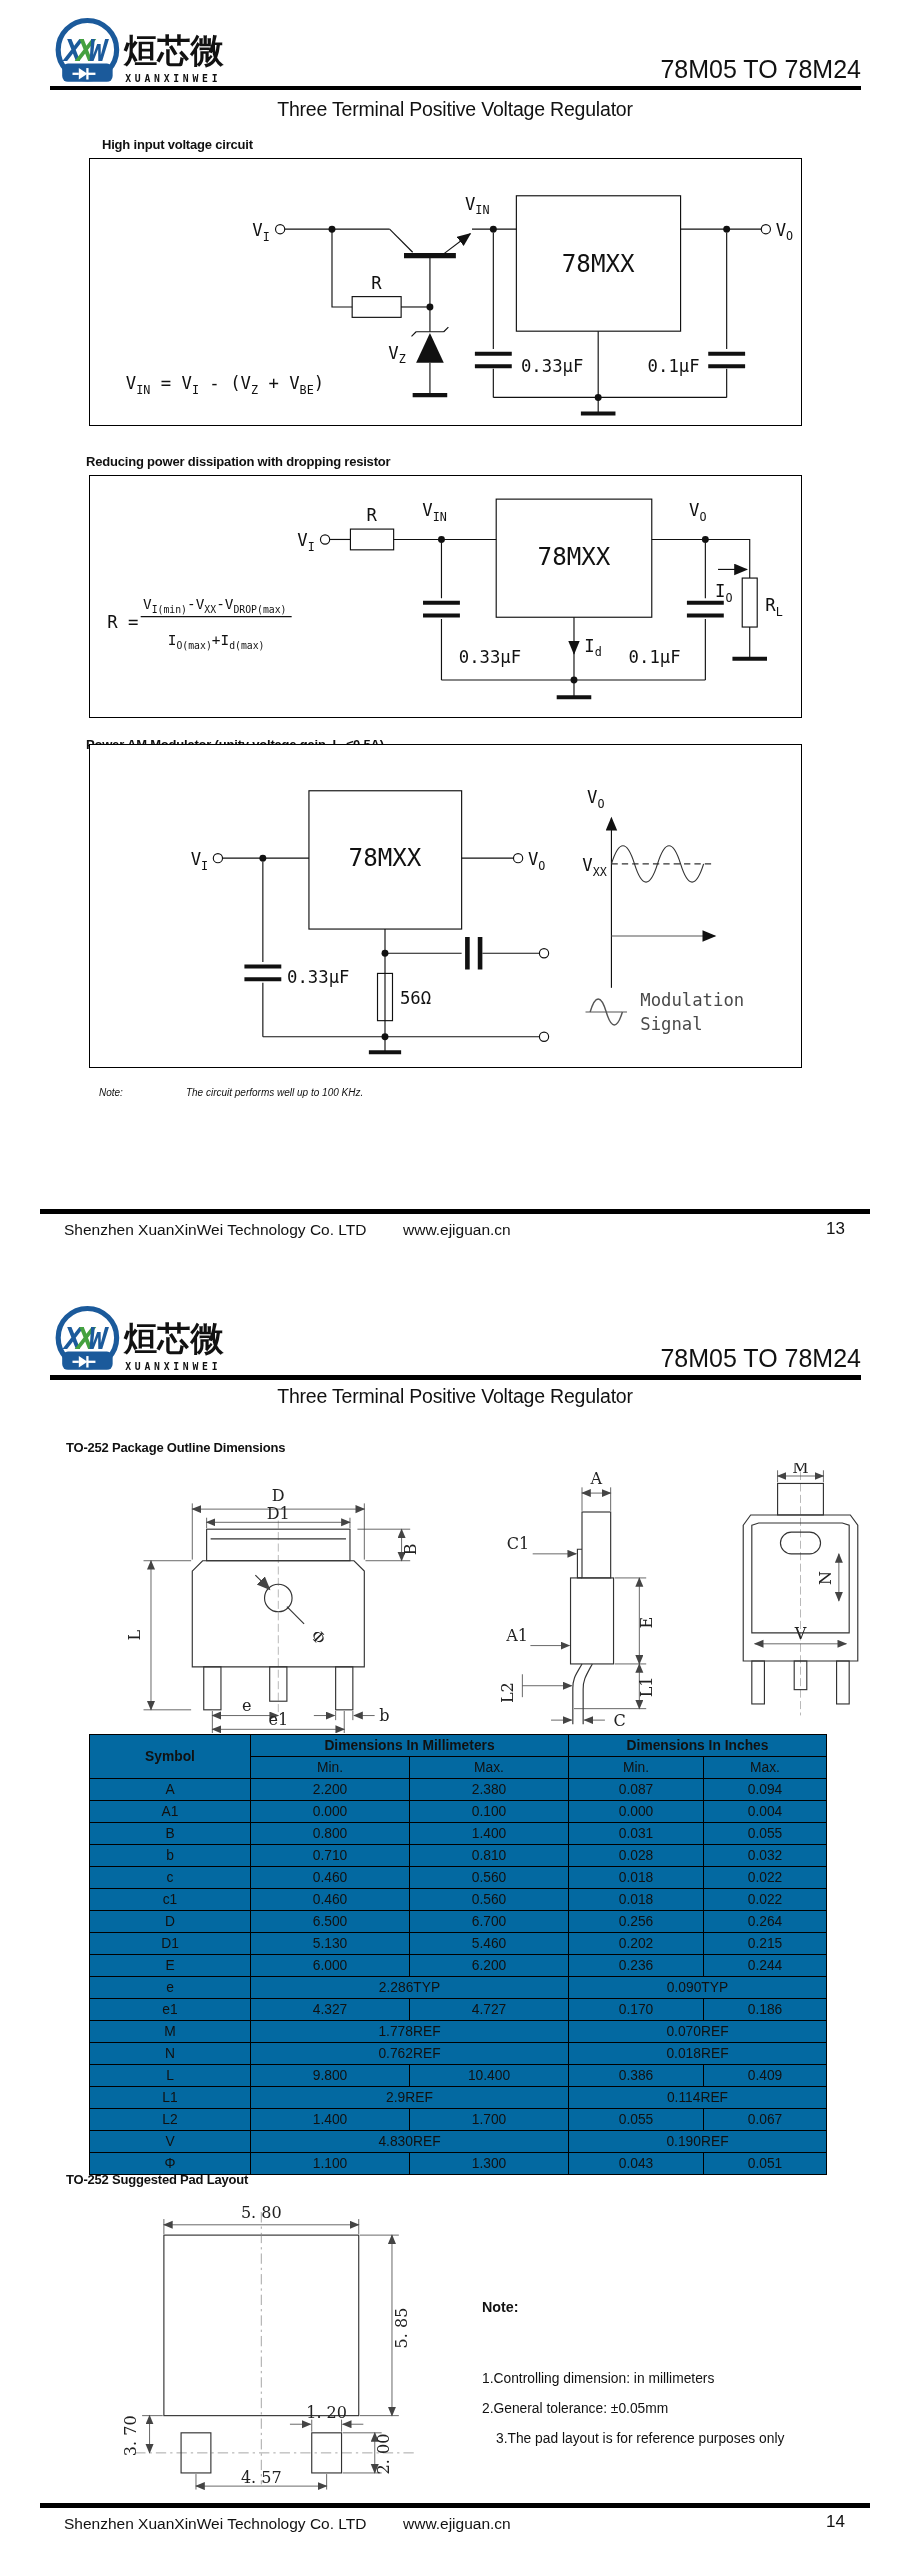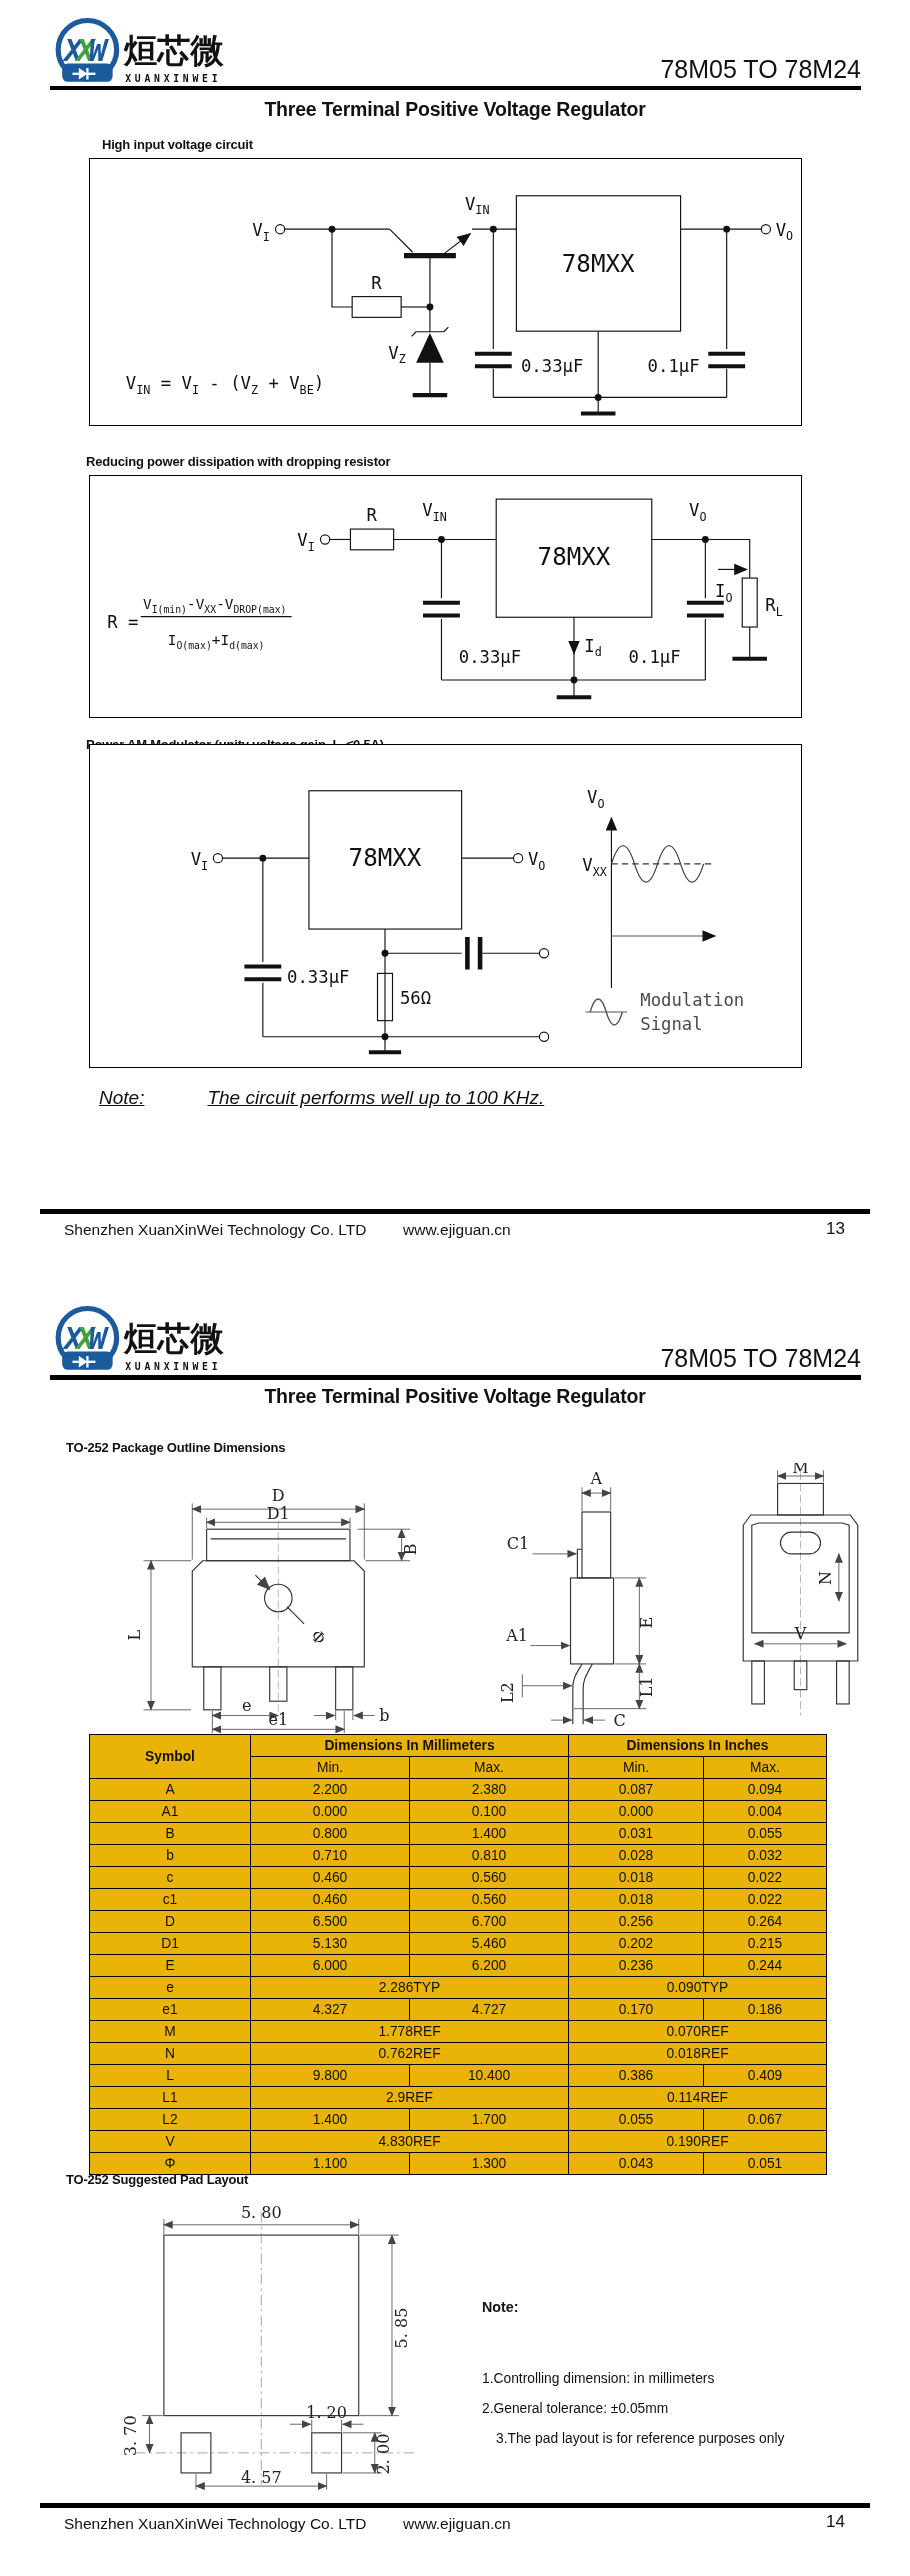--- a/index.html
+++ b/index.html
@@ -4,41 +4,41 @@
 <style>
   html,body{margin:0;padding:0;background:#fff;}
   #canvas{position:relative;width:910px;height:2576px;background:#fff;
           font-family:"Liberation Sans",sans-serif;color:#111;overflow:hidden;}
   .page{position:absolute;left:0;width:856px;}
   .abs{position:absolute;}
   .rule{position:absolute;background:#000;}
   .product-code{position:absolute;left:505px;width:356px;text-align:right;
                 font-size:25px;color:#111;letter-spacing:0;}
   .doc-title{position:absolute;left:0;width:910px;text-align:center;
-             font-size:19.5px;font-weight:bold;letter-spacing:-0.2px;}
+             font-size:19.5px;font-weight:normal;letter-spacing:-0.2px;}
   .sec-h{position:absolute;font-size:13px;font-weight:bold;letter-spacing:-0.2px;}
   .cbox{position:absolute;border:1.7px solid #000;background:#fff;}
   .cbox svg{display:block;width:100%;height:100%;}
   svg text{font-family:"DejaVu Sans Mono",monospace;fill:#111;}
   svg .lbl{font-size:30px;}
   svg .chip{font-size:42px;}
   svg .s{font-size:68%;}
   svg .wire{stroke:#111;stroke-width:2;fill:none;}
   svg .thick{stroke:#111;stroke-width:7;fill:none;}
   svg .dim{stroke:#444;stroke-width:1.4;fill:none;}
   svg .draw{stroke:#333;stroke-width:2;fill:none;}
   svg .dimtxt{font-family:"DejaVu Serif",serif;font-size:28px;fill:#222;}
   svg .gray{stroke:#555;}
   svg .graytxt{fill:#4a4a4a;font-size:30px;}
-  .note-line{position:absolute;font-style:italic;font-size:19px;text-decoration:underline;}
+  .note-line{position:absolute;font-style:italic;font-size:10px;}
   .note-line .gap{display:inline-block;width:63px;}
   .footer-text{position:absolute;font-size:15.5px;margin-left:24px;}
   .page-num{position:absolute;font-size:17px;}
   table.dims{position:absolute;border-collapse:collapse;table-layout:fixed;
-             background:#eab308;font-size:13.8px;}
+             background:#0369a1;font-size:13.8px;}
   table.dims th,table.dims td{border:1.1px solid #000;text-align:center;
              height:21px;padding:0;font-weight:normal;overflow:hidden;}
   table.dims th.b{font-weight:bold;}
   table.dims{border:1.7px solid #000;}
   .note2-title{position:absolute;font-size:14.3px;font-weight:bold;}
   .note2-item{position:absolute;font-size:13.8px;margin-top:32px;}
 </style>
 </head>
 <body>
 

